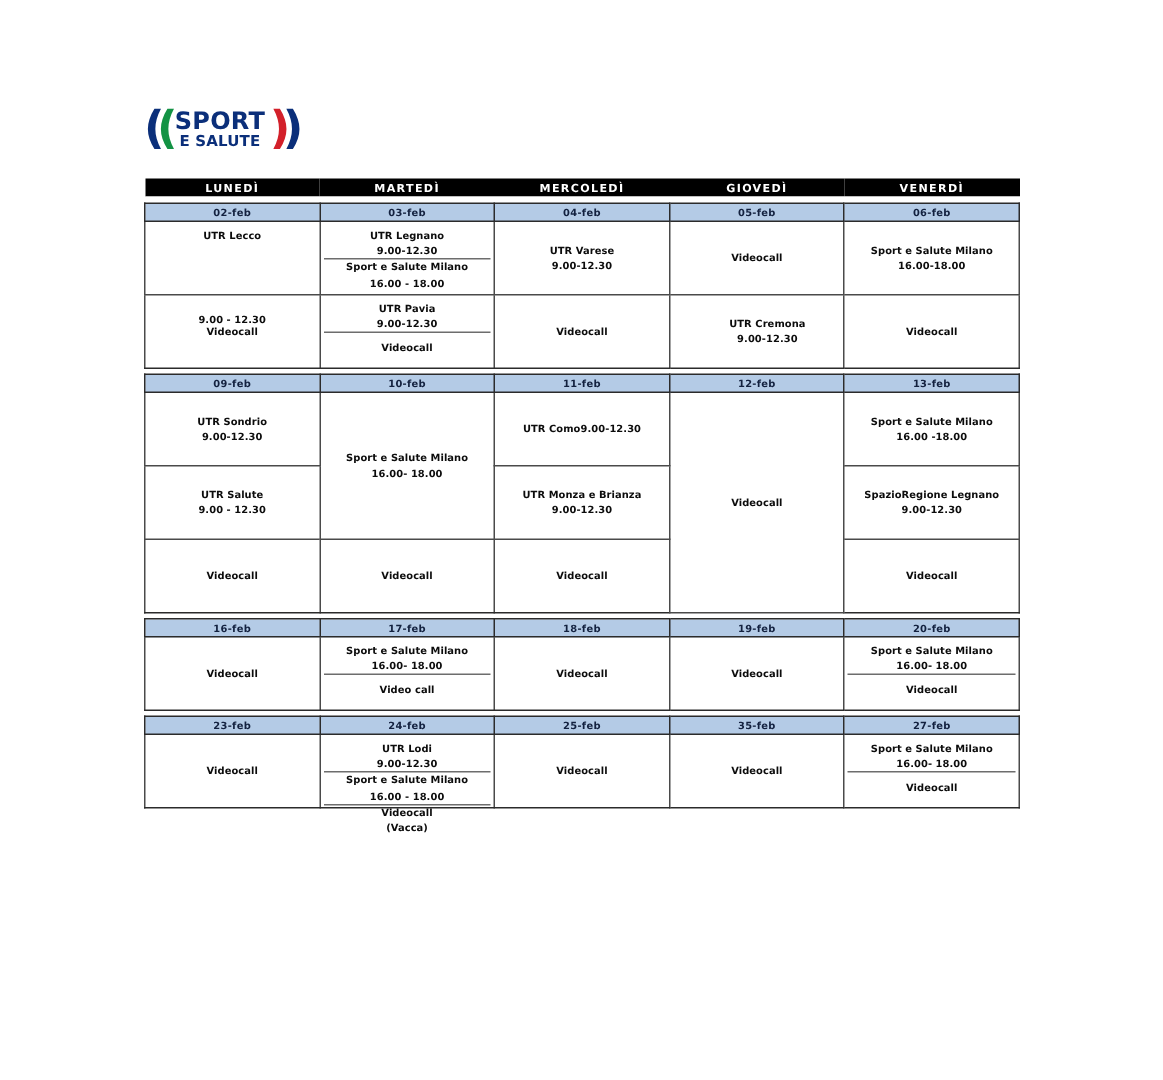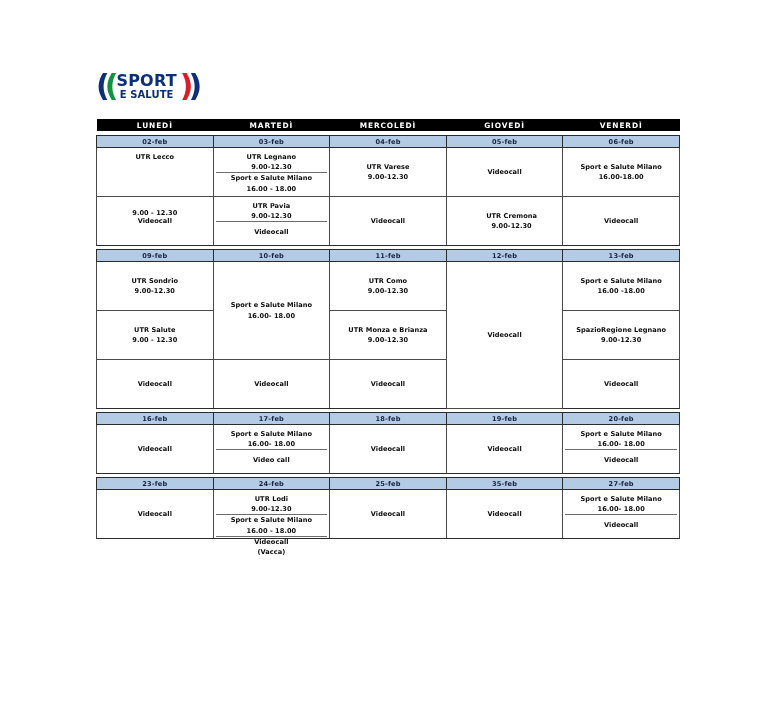--- a/index.html
+++ b/index.html
@@ -353,21 +353,21 @@
             <td class="slot" rowspan="2" style="height: 60px;">
               <div style="display: flex; flex-direction: column; height: 56px;">
                 <div style="flex: 1 1 0px; display: flex; flex-direction: column; align-items: center; justify-content: center;">
                   <span class="l2">Sport e Salute Milano</span>
                   <span class="l2">16.00- 18.00</span>
                 </div>
               </div>
             </td>
             <td class="slot" style="height: 44px;">
               <div style="display: flex; flex-direction: column; height: 40px;">
-                <div style="flex: 1 1 0px; display: flex; flex-direction: column; align-items: center; justify-content: center;">
+                <div style="flex: 1 1 0px; display: flex; flex-direction: row; align-items: center; justify-content: center;">
                   <span class="l2">UTR Como</span>
                   <span class="l2">9.00-12.30</span>
                 </div>
               </div>
             </td>
             <td class="slot" rowspan="3" style="height: 84px;">
               <div style="display: flex; flex-direction: column; height: 80px;">
                 <div style="flex: 1 1 0px; display: flex; flex-direction: column; align-items: center; justify-content: center;">
                   <span class="l2">Videocall</span>
                 </div>

